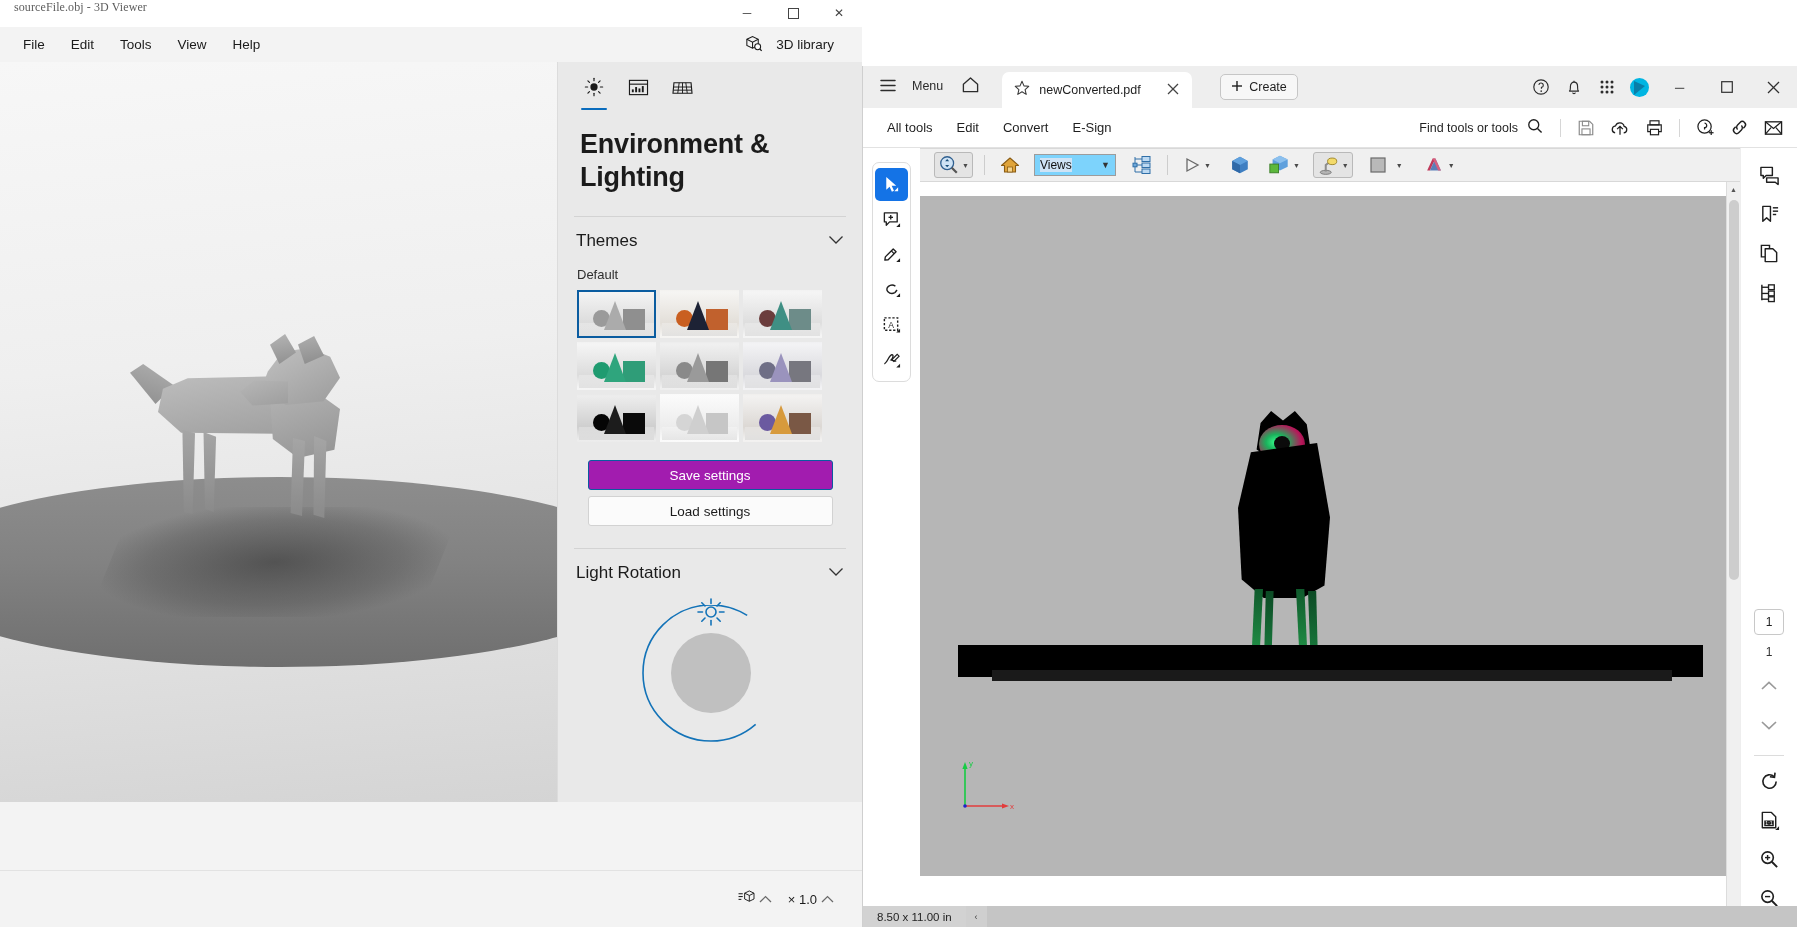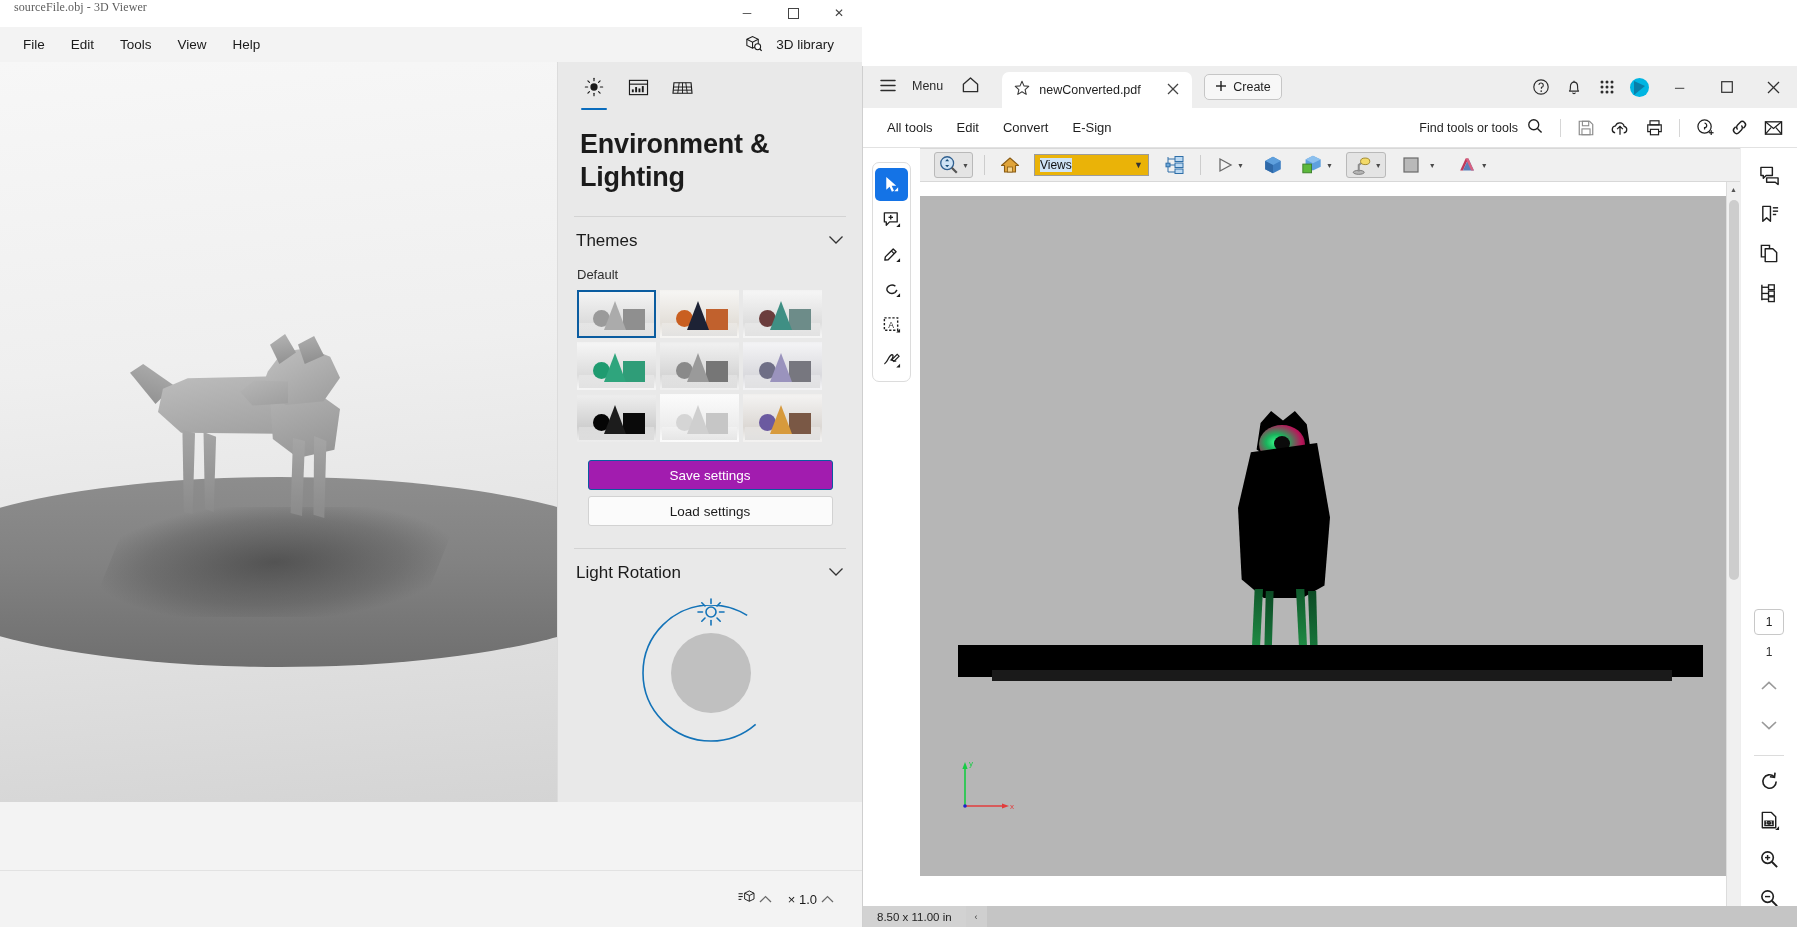--- a/index.html
+++ b/index.html
@@ -194,21 +194,21 @@
   .ac-homebtn { display:flex; align-items:center; justify-content:center; width: 32px; height: 28px; border-radius: 3px; margin-left: 4px; }
   .ac-tab {
     display: flex; align-items: center; gap: 9px; background: #fff; height: 36px;
     border-radius: 7px 7px 0 0; padding: 0 10px 0 12px; margin-left: 16px; margin-top: 6px;
     min-width: 190px;
   }
   .ac-tabname { font-size: 12.5px; color: #1f1f1f; white-space: nowrap; }
   .ac-tabclose { margin-left: auto; font-size: 14px; color: #444; padding: 0 3px; }
   .ac-create {
     display: flex; align-items: center; gap: 6px; border: 1px solid #c6c6c6; border-radius: 5px;
-    height: 26px; padding: 0 10px; margin-left: 12px; font-size: 12.5px; color: #1f1f1f; background: #f7f7f7;
+    height: 26px; padding: 0 10px; margin-left: 28px; font-size: 12.5px; color: #1f1f1f; background: #f7f7f7;
   }
   .ac-tbright { position: absolute; right: 0; top: 0; height: 42px; display: flex; align-items: center; }
   .ac-ico { width: 33px; height: 42px; display: flex; align-items: center; justify-content: center; }
   .ac-avatar { width: 19px; height: 19px; border-radius: 50%; background: #00b5e2; position: relative; overflow:hidden; }
   .ac-avatar::after {
     content:""; position:absolute; left: 4px; top: 3px; width: 0; height: 0;
     border-left: 11px solid #0a7ea8; border-bottom: 9px solid transparent; border-top: 5px solid transparent;
   }
   .ac-wb { width: 47px; height: 42px; display: flex; align-items: center; justify-content: center; font-size: 13px; color: #303030; }
 
@@ -243,21 +243,21 @@
     display: flex; align-items: center; padding-left: 14px; gap: 2px;
   }
   .t3-btn {
     height: 26px; min-width: 26px; display: flex; align-items: center; justify-content: center;
     border-radius: 3px; padding: 0 3px;
   }
   .t3-btn.framed { border: 1px solid #b9b9b9; background: #e4e4e4; }
   .t3-caret { font-size: 7px; color: #4a4a4a; margin-left: 2px; }
   .t3-sep { width: 1px; height: 20px; background: #cdcdcd; margin: 0 9px; }
   .t3-combo {
-    display: flex; align-items: center; width: 115px; height: 22px; background: #eab308;
+    display: flex; align-items: center; width: 82px; height: 22px; background: #7dd3fc;
     border: 1px solid #9c9c9c; font-size: 12px; color: #111; padding-left: 5px; margin-left: 8px;
   }
   .t3-combo .cbtxt { background: #cfe3f5; }
   .t3-combo .cbarrow { margin-left: auto; width: 19px; text-align: center; font-size: 9px; color: #333; }
 
   .ac-page {
     flex: 1; position: relative; background: #fff; overflow: hidden;
   }
   .ac-3dcanvas {
     position: absolute; left: 0; top: 14px; width: 100%; height: 680px;

